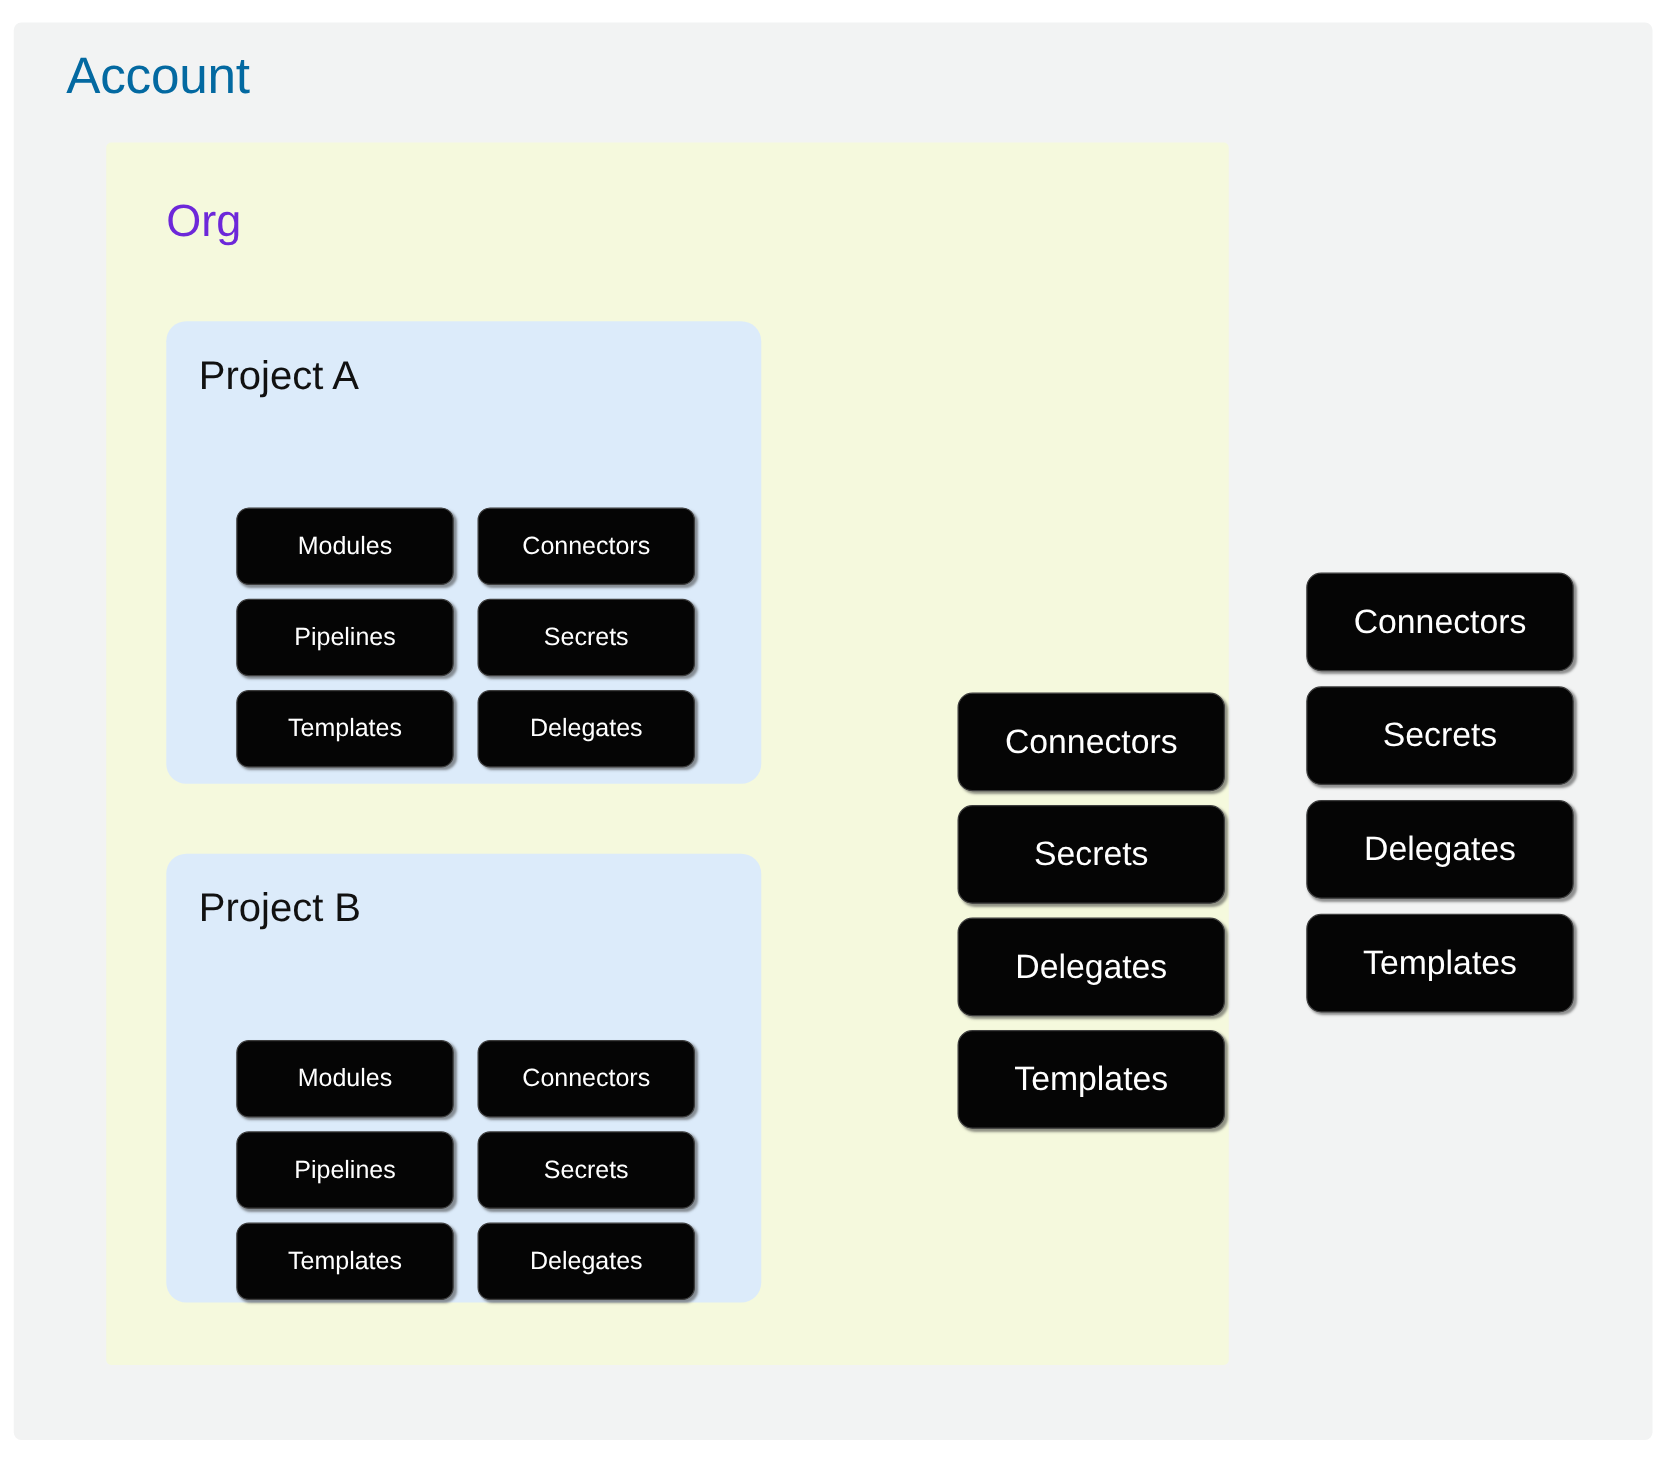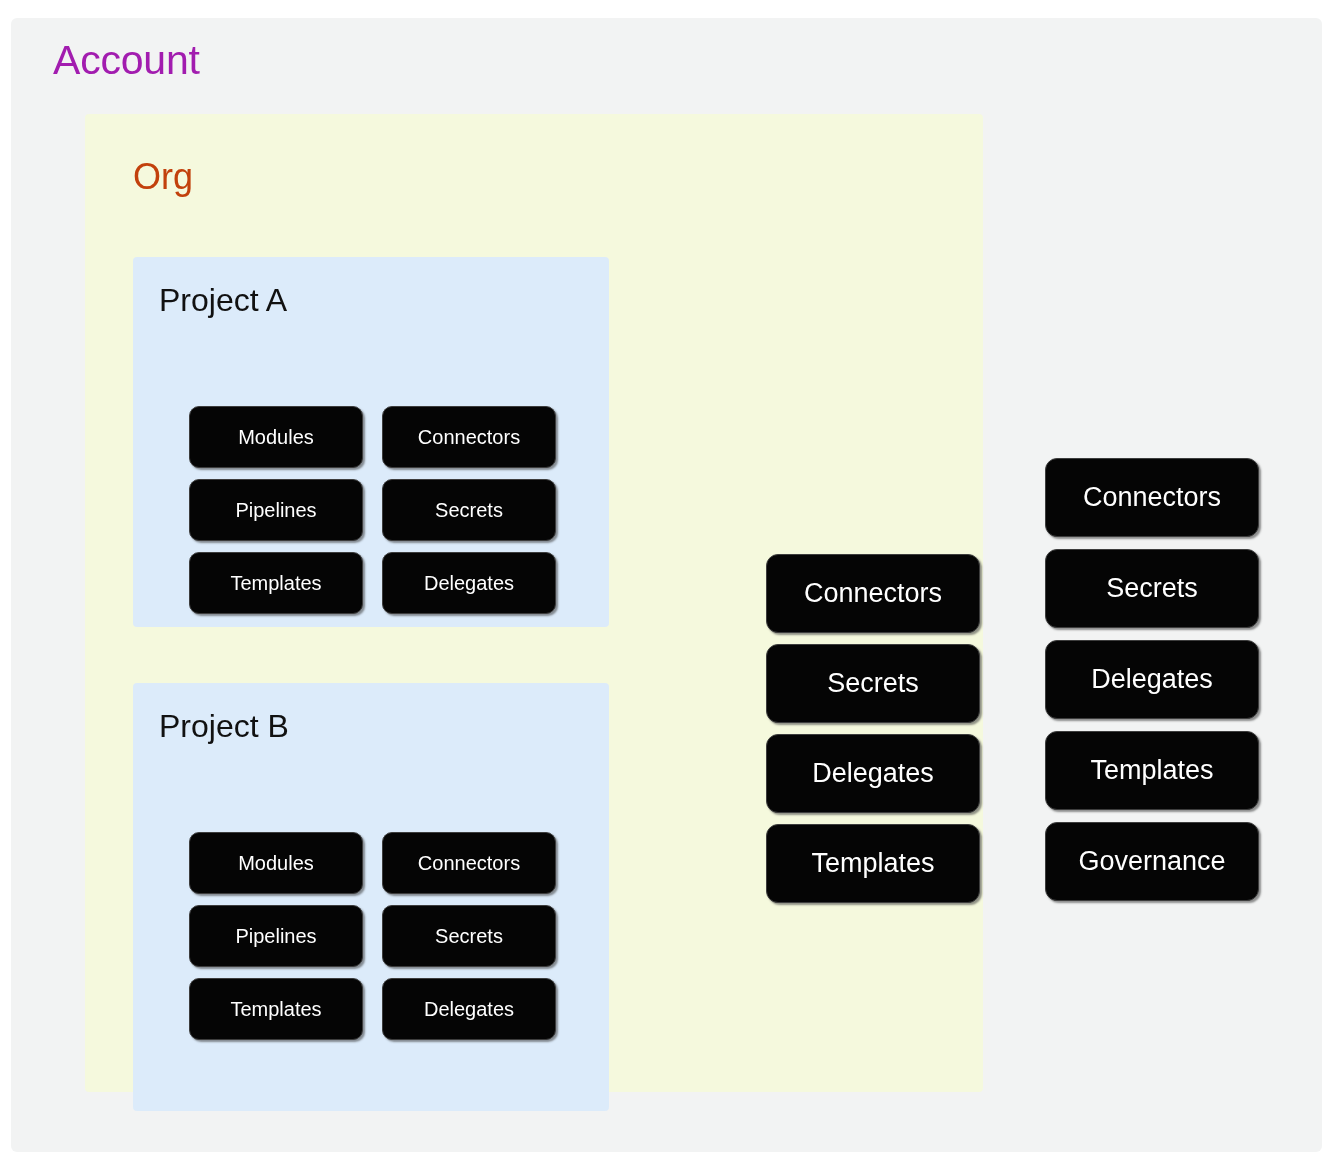--- a/index.html
+++ b/index.html
@@ -32,21 +32,21 @@
     border-radius: 6px;
     box-sizing: border-box;
   }
 
   .account-title {
     position: absolute;
     left: 42px;
     top: 22px;
     font-size: 41px;
     line-height: 1;
-    color: #a21caf;
+    color: #0369a1;
     font-weight: 400;
     letter-spacing: -0.2px;
     white-space: nowrap;
   }
 
   
   .org-panel {
     position: absolute;
     left: 74px;
     top: 96px;
@@ -56,36 +56,36 @@
     border-radius: 4px;
     box-sizing: border-box;
   }
 
   .org-title {
     position: absolute;
     left: 48px;
     top: 45px;
     font-size: 36px;
     line-height: 1;
-    color: #c2410c;
+    color: #6d28d9;
     font-weight: 400;
     white-space: nowrap;
   }
 
   
   .project-panel {
     position: absolute;
     left: 48px;
     width: 476px;
     background: #dcebfa;
-    border-radius: 4px;
+    border-radius: 16px;
     box-sizing: border-box;
   }
   .project-panel.project-a { top: 143px; height: 370px; }
-  .project-panel.project-b { top: 569px; height: 428px; }
+  .project-panel.project-b { top: 569px; height: 359px; }
 
   .project-title {
     position: absolute;
     left: 26px;
     top: 27px;
     font-size: 32px;
     line-height: 1;
     color: #111111;
     font-weight: 400;
     white-space: nowrap;
@@ -194,17 +194,16 @@
         <div class="chip large">Templates</div>
       </div>
 
     </div>
 
     <div class="account-scope-col">
       <div class="chip large">Connectors</div>
       <div class="chip large">Secrets</div>
       <div class="chip large">Delegates</div>
       <div class="chip large">Templates</div>
-      <div class="chip large">Governance</div>
     </div>
 
   </div>
 </div>
 
 </body></html>

